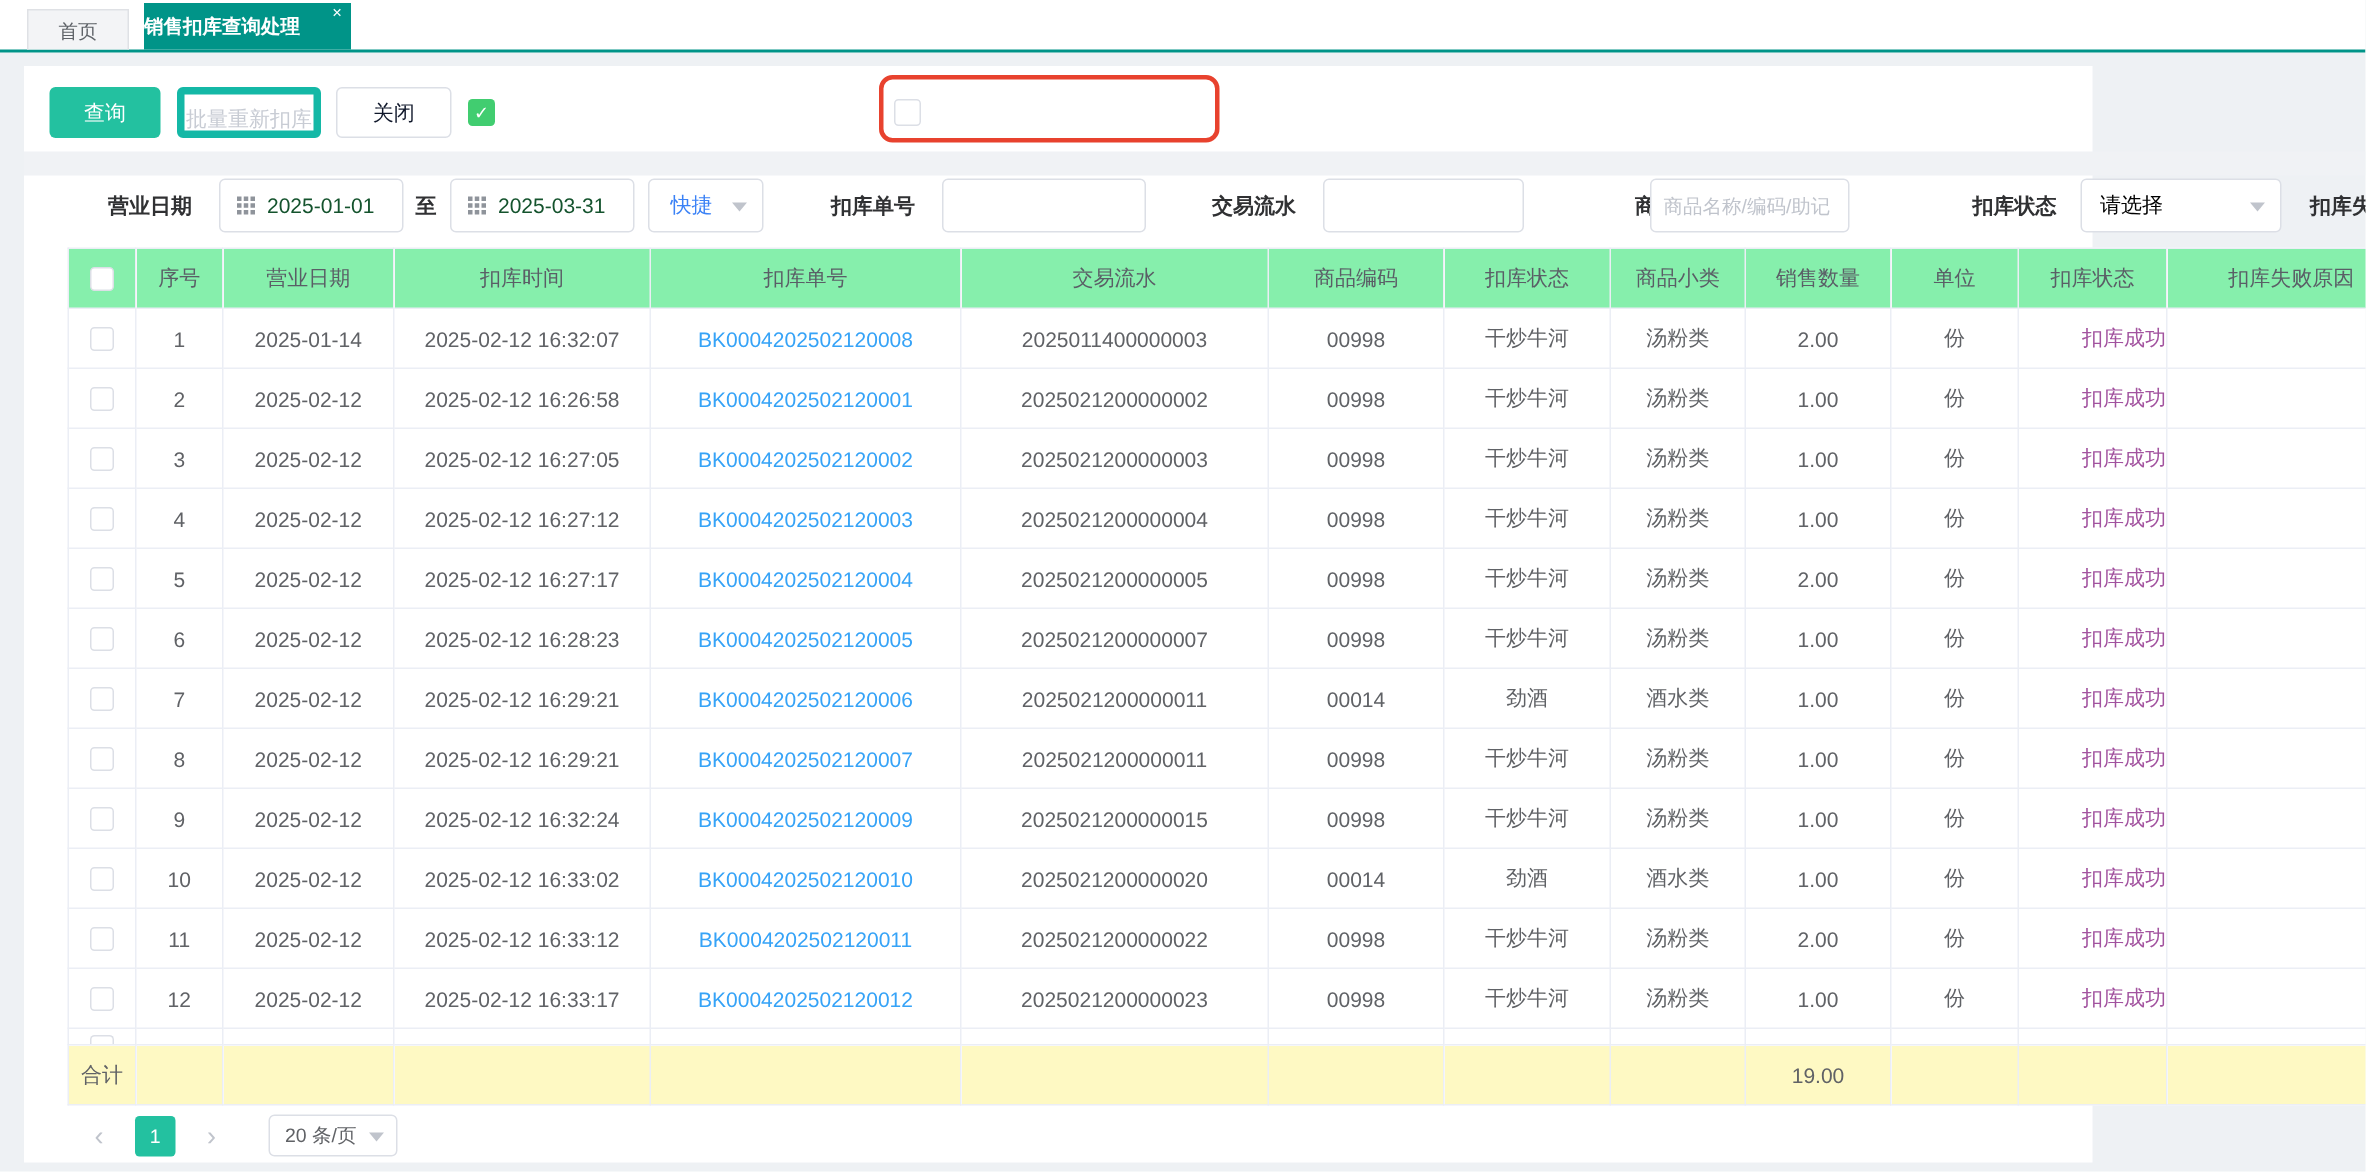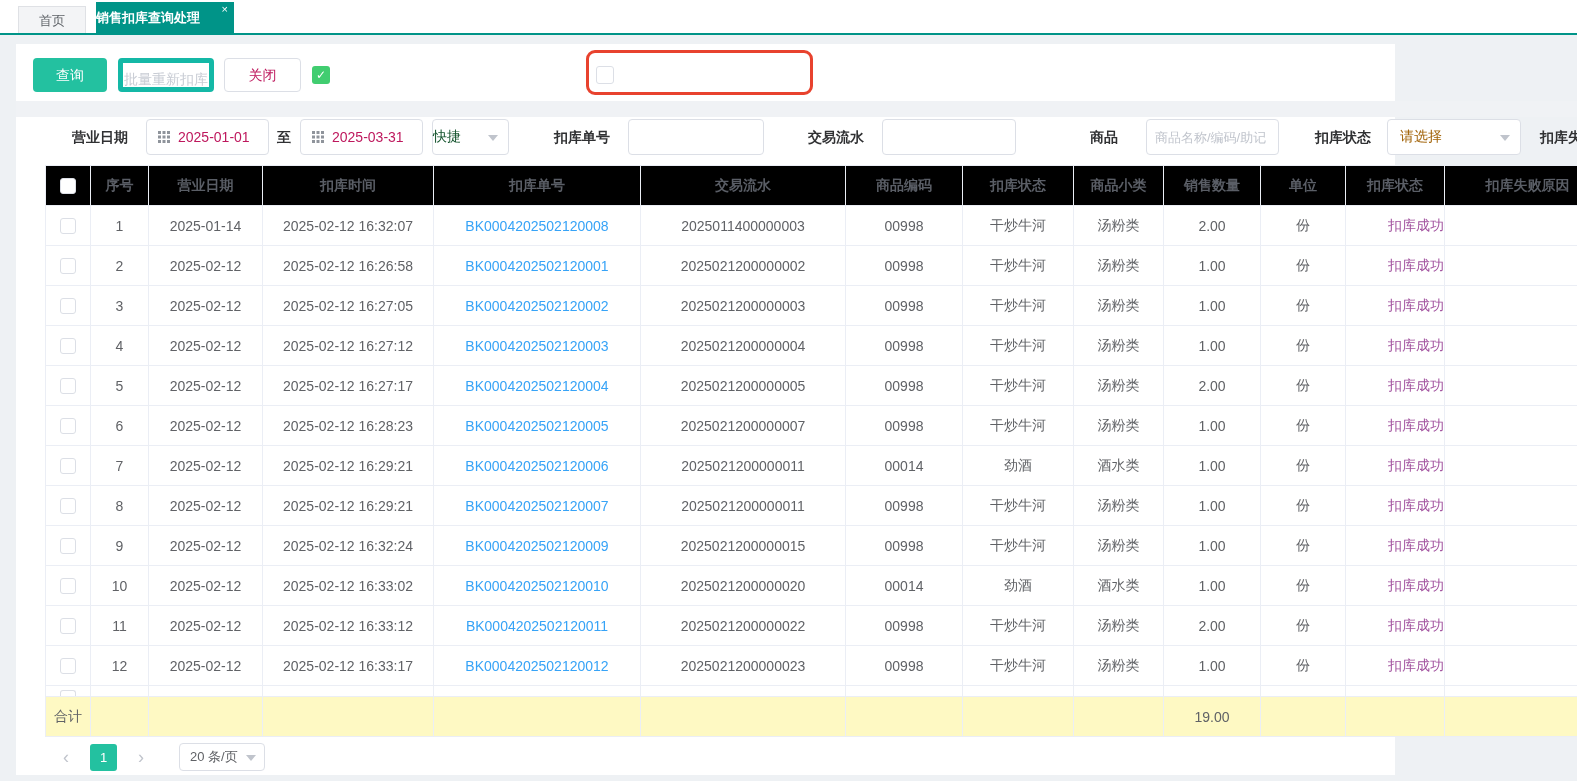--- a/index.html
+++ b/index.html
@@ -18,50 +18,50 @@
                 background:#009488; color:#fff; font-size:13px; font-weight:bold; cursor:pointer; }
   .tab-close { position:absolute; top:1px; right:6px; font-size:11px; line-height:12px; font-weight:normal; cursor:pointer; }
 
   
   .panel { position:absolute; left:16px; top:44px; width:1379px; height:731px; background:#fff; }
 
   
   .btn { position:absolute; height:34px; border-radius:4px; font-size:14px; text-align:center; line-height:32px; cursor:pointer; }
   .btn-query { left:17px; top:14px; width:74px; background:#23c1a0; color:#fff; line-height:34px; }
   .btn-batch { left:102px; top:14px; width:96px; background:#fff; border:5px solid #14b8a6; color:#c8ccd4; }
-  .btn-close { left:208px; top:14px; width:77px; background:#fff; border:1px solid #dcdfe6; color:#be185d; }
+  .btn-close { left:208px; top:14px; width:77px; background:#fff; border:1px solid #dcdfe6; color:#0f172a; }
   .cb { position:absolute; width:18px; height:18px; border-radius:3px; }
   .cb1 { left:296px; top:22px; background:#41cd70; color:#fff; text-align:center; line-height:18px; font-size:12px; cursor:pointer; }
   .cb2 { left:580px; top:22px; background:#fff; border:1px solid #dcdfe6; cursor:pointer; }
   .tlbl { position:absolute; top:14px; height:34px; line-height:34px; font-size:14px; color:#5a5e66; white-space:nowrap; }
   .lbl1 { left:325px; }
   .lbl2 { left:608px; }
   .red-box { position:absolute; left:570px; top:6px; width:227px; height:45px; border:3px solid #e8422e; border-radius:9px; }
 
   .sep { position:absolute; left:0; top:57px; width:1561px; height:16px; background:#f0f2f5; }
 
   
   .flabel { position:absolute; top:75px; height:36px; line-height:36px; font-size:14px; font-weight:bold; color:#303133; white-space:nowrap; }
   .fbox { position:absolute; top:75px; height:36px; border:1px solid #dcdfe6; border-radius:4px; background:#fff;
-          font-size:14px; color:#be185d; display:flex; align-items:center; }
+          font-size:14px; color:#14532d; display:flex; align-items:center; }
   .datebox { padding-left:10px; gap:7px; cursor:pointer; }
   input.fbox { padding:0 8px; outline:none; }
   .ph13::placeholder { color:#c0c4cc; font-size:13px; }
-  .quick { color:#14532d; cursor:pointer; position:absolute; }
-  .selectbox { padding-left:12px; color:#a16207; cursor:pointer; }
+  .quick { padding-left:14px; color:#3b82f6; cursor:pointer; position:absolute; }
+  .selectbox { padding-left:12px; color:#000000; cursor:pointer; }
   .caret { position:absolute; right:10px; top:15px; width:0; height:0;
            border-left:5px solid transparent; border-right:5px solid transparent; border-top:6px solid #c0c4cc; }
   .clipped-label { left:1524px; }
 
   
   .table-wrap { position:absolute; left:29px; top:121px; }
   table { border-collapse:collapse; table-layout:fixed; width:1565px; background:#fff; }
   th, td { border:1px solid #ebeef5; height:40px; font-size:14px; color:#606266; text-align:center;
            padding:0; overflow:hidden; white-space:nowrap; }
-  thead th { background:#000000; font-weight:bold; color:#5a5e66; }
+  thead th { background:#86efac; font-weight:normal; color:#5a5e66; }
   td.link { color:#36a3f7; cursor:pointer; }
   td.status-ok { color:#a2539f;text-align:right; }
   .rowcb, .hcb { width:16px; height:16px; border:1px solid #dcdfe6; border-radius:3px; background:#fff; margin:0 auto; cursor:pointer; }
   tr.partial td { height:11px; }
   .partial-cb { width:16px; height:6px; border:1px solid #dcdfe6; border-bottom:none; border-radius:3px 3px 0 0; margin:4px auto 0; }
   tr.total-row td { background:#fef9c3; }
 
   
   .pagination { position:absolute; left:38px; top:699px; height:28px; display:flex; align-items:center; }
   .pg-arrow { width:24px; text-align:center; font-size:18px; color:#c0c4cc; cursor:pointer; line-height:28px; }
@@ -140,21 +140,21 @@
   <div class="fbox quick" style="left:416px;width:77px">
     <span>快捷</span>
     <span class="caret"></span>
   </div>
 
   <div class="flabel" style="left:538px">扣库单号</div>
   <input class="fbox" style="left: 612px; width: 136px;">
   <div class="flabel" style="left:792px">交易流水</div>
   <input class="fbox" style="left: 866px; width: 134px;">
   <div class="flabel" style="left:1074px">商品</div>
-  <input class="fbox ph13" style="left: 1130px; width: 133px;" placeholder="商品名称/编码/助记">
+  <input class="fbox ph13" style="left: 1084px; width: 133px;" placeholder="商品名称/编码/助记">
   <div class="flabel" style="left:1299px">扣库状态</div>
   <div class="fbox selectbox" style="left:1371px;width:134px;position:absolute">
     <span>请选择</span>
     <span class="caret"></span>
   </div>
   <div class="flabel clipped-label">扣库失败原因</div>
 
   <div class="table-wrap">
     <table>
       <colgroup>

